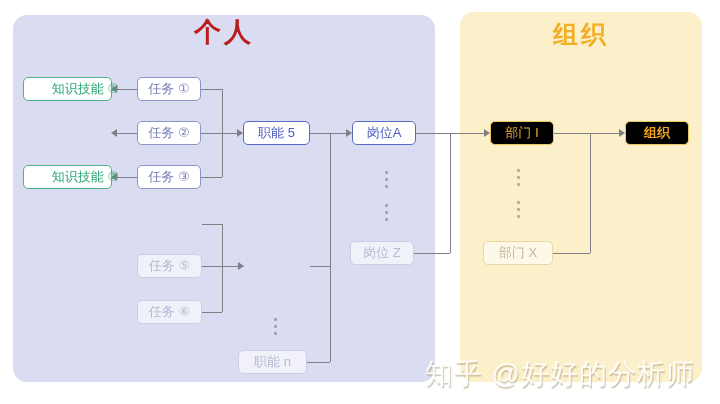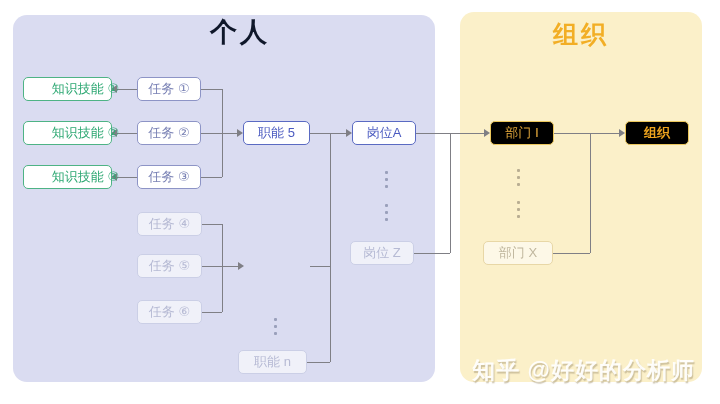--- a/index.html
+++ b/index.html
@@ -4,21 +4,21 @@
 <style>
   html,body{margin:0;padding:0;background:#ffffff;}
   #canvas{
     position:relative;width:720px;height:404px;background:#ffffff;overflow:hidden;
     font-family:"Liberation Sans","DejaVu Sans",sans-serif;
   }
   .panel{position:absolute;border-radius:14px;}
   #panel-personal{left:13px;top:15px;width:422px;height:367px;background:#dadcf1;}
   #panel-org{left:460px;top:12px;width:242px;height:370px;background:#fbf0c9;}
   .panel-title{position:absolute;font-weight:bold;text-align:center;letter-spacing:3px;}
-  #title-personal{left:13px;top:14px;width:422px;font-size:27px;color:#0f172a;margin-left:16px;}
+  #title-personal{left:13px;top:14px;width:422px;font-size:27px;color:#b91c1c;}
   #title-org{left:460px;top:18px;width:242px;font-size:25px;color:#f2ae25;}
 
   .node{
     position:absolute;box-sizing:border-box;height:24px;border-radius:5px;
     display:flex;align-items:center;justify-content:center;
     font-size:13px;background:#ffffff;white-space:nowrap;
   }
   .green {border:1.5px solid #4eb385;color:#2ea873;padding-left:36px;}
   .purple{border:1.5px solid #8d94c6;color:#7a82b5;}
   .blue  {border:1.5px solid #5a6ac2;color:#4a5ac0;}
@@ -33,22 +33,22 @@
         border-bottom:4px solid transparent;border-left:6px solid #7f7f85;}
   .ar-l{position:absolute;width:0;height:0;border-top:4px solid transparent;
         border-bottom:4px solid transparent;border-right:6px solid #7f7f85;}
 
   .dots{position:absolute;display:flex;flex-direction:column;gap:4px;}
   .dots i{width:3px;height:3px;border-radius:1px;display:block;}
   .dots.pd i{background:#9aa0bb;}
   .dots.ad i{background:#b9ae92;}
 
   #watermark{
-    position:absolute;right:25px;top:355px;font-size:23px;letter-spacing:1px;
-    color:rgba(255,255,255,0.92);font-weight:bold;
+    position:absolute;right:25px;top:355px;font-size:28px;letter-spacing:1px;
+    color:rgba(255,255,255,0.92);font-weight:normal;
     text-shadow:1px 2px 1px rgba(170,155,120,0.55);
   }
 </style>
 </head>
 <body>
 
 <div id="canvas">
 
   <div class="panel" id="panel-personal"></div>
   <div class="panel" id="panel-org"></div>
@@ -111,28 +111,26 @@
       <i></i>
       <i></i>
     </div>
   <div class="dots ad" style="left:517px;top:201px">
       <i></i>
       <i></i>
       <i></i>
     </div>
 
   <div class="node green" style="left:23px;top:77px;width:89px">知识技能 ①</div>
-  <div class="node green" style="left:23px;top:121px;width:89px">知识技能 ②</div>
   <div class="node green" style="left:23px;top:165px;width:89px">知识技能 ③</div>
 
   <div class="node purple" style="left:137px;top:77px;width:64px">任务 ①</div>
   <div class="node purple" style="left:137px;top:121px;width:64px">任务 ②</div>
   <div class="node purple" style="left:137px;top:165px;width:64px">任务 ③</div>
 
-  <div class="node faded-purple" style="left:137px;top:212px;width:65px">任务 ④</div>
   <div class="node faded-purple" style="left:137px;top:254px;width:65px">任务 ⑤</div>
   <div class="node faded-purple" style="left:137px;top:300px;width:65px">任务 ⑥</div>
 
   <div class="node blue" style="left:243px;top:121px;width:67px">职能 5</div>
   <div class="node faded-purple" style="left:238px;top:350px;width:69px">职能 n</div>
 
   <div class="node blue" style="left:352px;top:121px;width:64px">岗位A</div>
   <div class="node faded-purple" style="left:350px;top:241px;width:64px">岗位 Z</div>
 
   <div class="node amber" style="left:490px;top:121px;width:64px">部门 Ⅰ</div>

